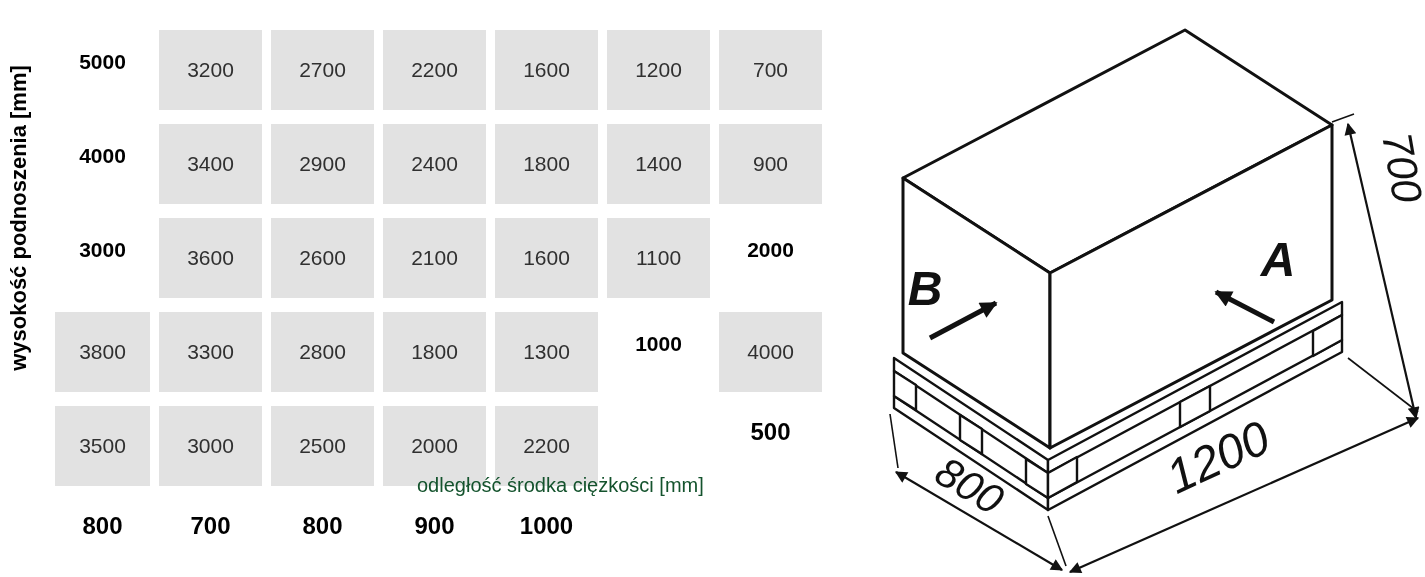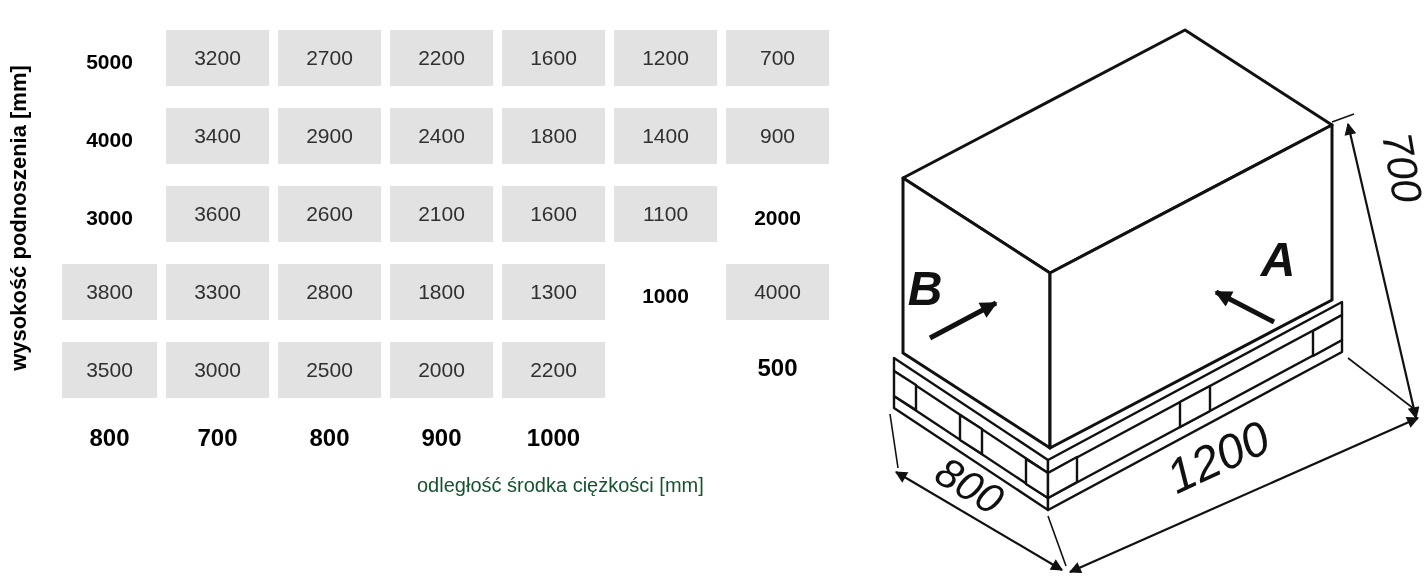--- a/index.html
+++ b/index.html
@@ -3,26 +3,26 @@
 <meta charset="utf-8">
 <style>
   * { margin:0; padding:0; box-sizing:border-box; }
   html,body { background:#ffffff; }
   .stage {
     position:relative; width:1425px; height:577px; background:#fff;
     font-family:"Liberation Sans", sans-serif; overflow:hidden;
   }
   
   .grid {
-    position:absolute; left:62px; top:30px;
+    position:absolute; left:55px; top:30px;
     display:grid; grid-template-columns:95px repeat(6,103px);
     column-gap:9px; row-gap:14px;
   }
   .cell {
-    height:56px; background:#e2e2e2;
+    height:80px; background:#e2e2e2;
     display:flex; align-items:center; justify-content:center;
     font-size:21px; color:#303030;
   }
   .rlabel {
     height:64px; display:flex; align-items:center; justify-content:center;
     font-weight:bold; font-size:21px; color:#000;
   }
   .clabel {
     padding-top:12px; text-align:center;
     font-weight:bold; font-size:24px; color:#000;

